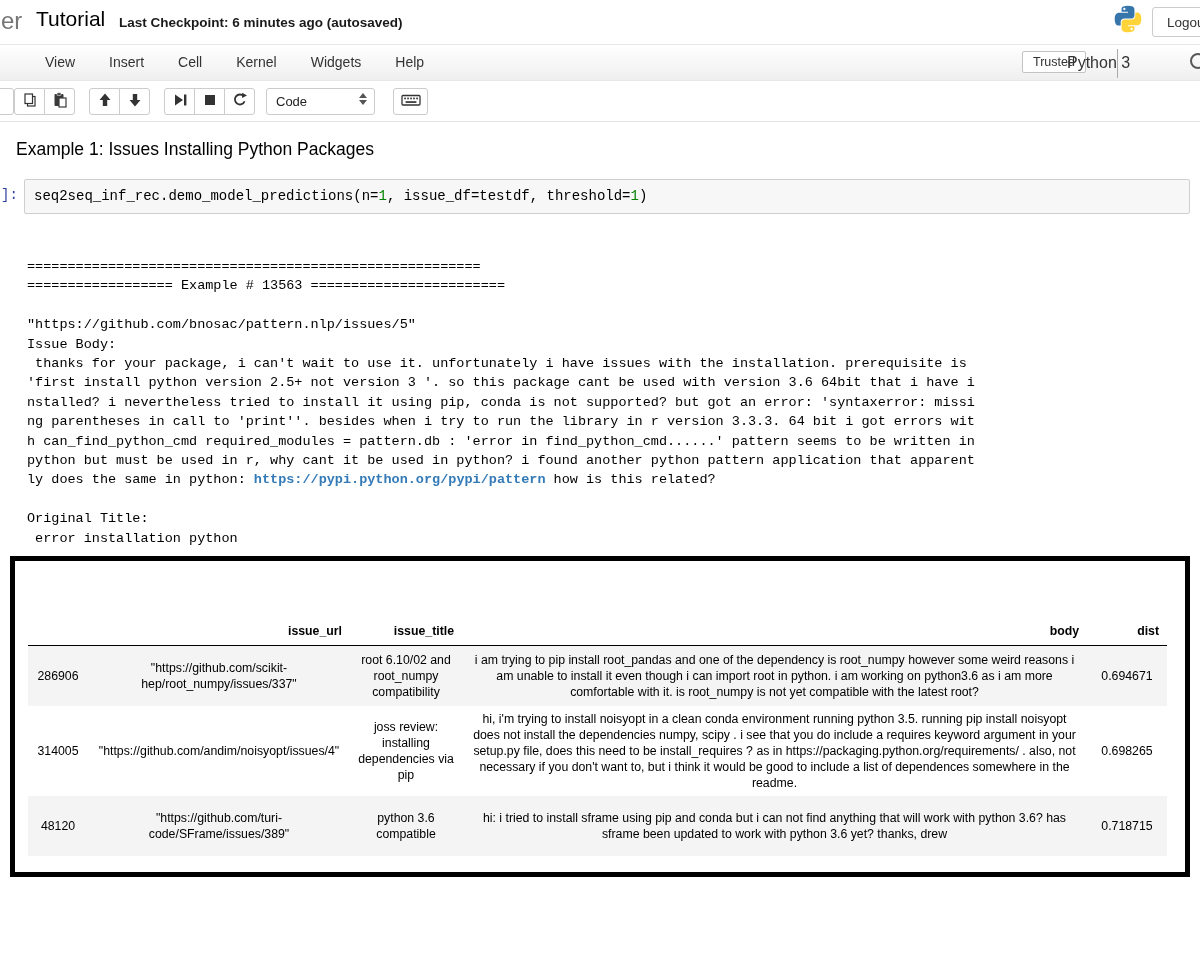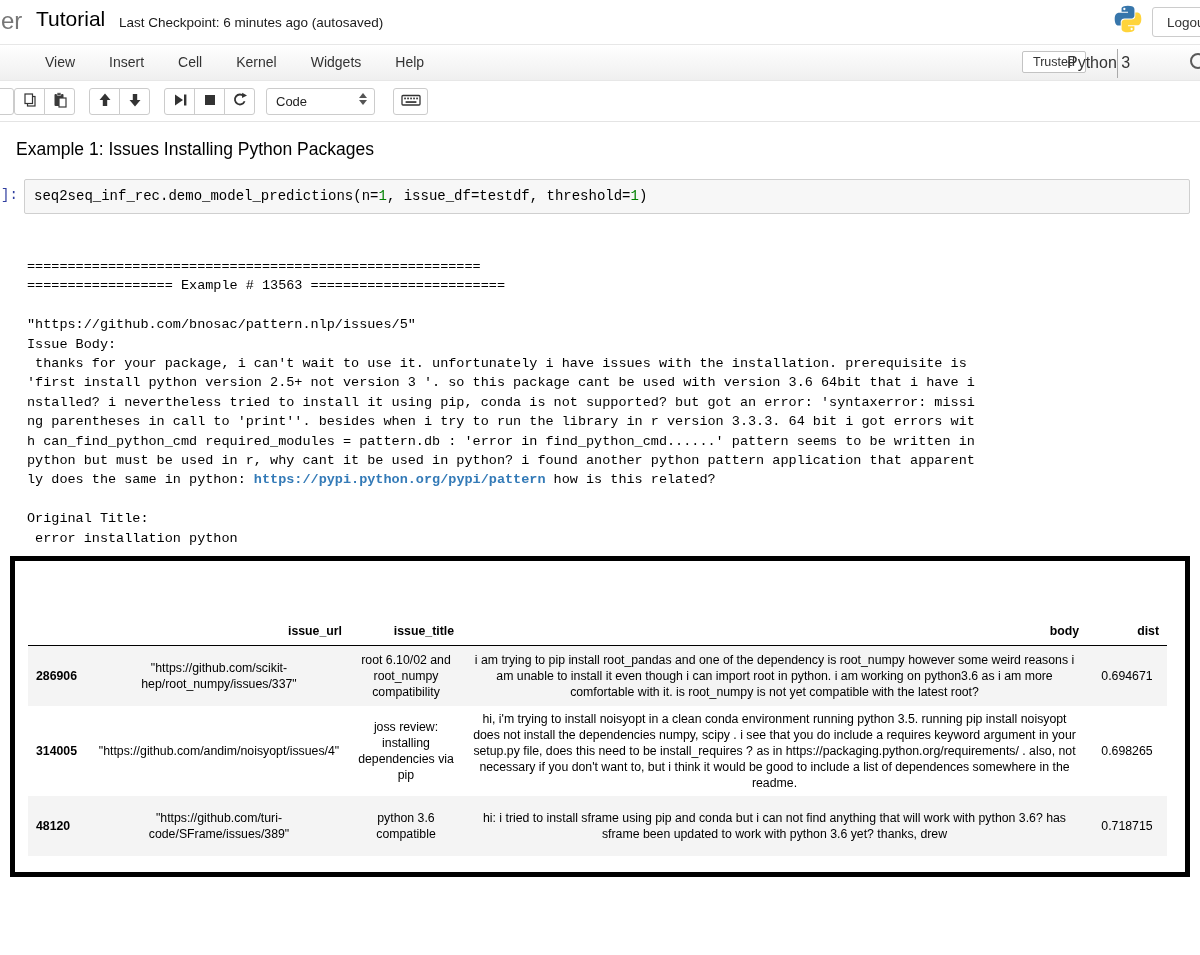--- a/index.html
+++ b/index.html
@@ -3,21 +3,21 @@
 <meta charset="utf-8">
 <style>
   * { box-sizing: border-box; margin: 0; padding: 0; }
   html, body { width: 1200px; height: 955px; overflow: hidden; background: #fff;
                font-family: "Liberation Sans", sans-serif; color: #000; }
 
   
   #topbar { position: absolute; top: 0; left: 0; width: 1200px; height: 44px; background: #fff; }
   .logo-fragment { position: absolute; left: 1px; top: 7px; font-size: 24px; color: #767676; }
   .nb-title { position: absolute; left: 36px; top: 7px; font-size: 21px; font-weight: 500; }
-  .checkpoint { position: absolute; left: 119px; top: 15px; font-size: 13.5px; color: #1a1a1a; }
+  .checkpoint { position: absolute; left: 119px; top: 15px; font-size: 13.5px; color: #1a1a1a; font-weight: bold; }
   .py-logo { position: absolute; left: 1113px; top: 4px; }
   .logout-btn { position: absolute; left: 1152px; top: 7px; height: 30px; padding: 0 14px;
                 background: #fff; border: 1px solid #ccc; border-radius: 3px;
                 font-size: 13.5px; color: #333; font-family: inherit; }
 
   
   #menubar { position: absolute; top: 44px; left: 0; width: 1200px; height: 37px;
              background: linear-gradient(#ffffff, #efefef);
              border-top: 1px solid #e7e7e7; border-bottom: 1px solid #e7e7e7; }
   #menu-items { padding-left: 28px; }
@@ -60,21 +60,21 @@
                  white-space: pre; color: #000; }
   .output-pre { margin: 43px 0 0 27px; }
   .out-link { color: #337ab7; text-decoration: none; font-weight: bold; }
 
   .prediction-box { margin: 8px 0 0 10px; width: 1180px; border: 5px solid #000;
                     padding: 10px 8px 16px 12px; background: #fff; }
 
   table.dataframe { border-collapse: collapse; margin: 48px 0 0 1px; font-size: 12.3px; line-height: 16px; }
   .dataframe thead th { text-align: right; font-weight: bold; padding: 4px 8px 6px 8px;
                         border-bottom: 1px solid #000; vertical-align: bottom; }
-  .dataframe tbody th { text-align: left; font-weight: bold; padding: 22px 8px; vertical-align: middle; }
+  .dataframe tbody th { text-align: center; font-weight: normal; padding: 22px 8px; vertical-align: middle; }
   .dataframe tbody td { text-align: center; padding: 5px 8px; vertical-align: middle; }
   .dataframe tbody tr:nth-child(odd) { background: #f4f4f4; }
 </style>
 </head>
 <body>
 
 <div id="topbar">
   <span class="logo-fragment">er</span>
   <span class="nb-title">Tutorial</span>
   <span class="checkpoint">Last Checkpoint: 6 minutes ago (autosaved)</span>

